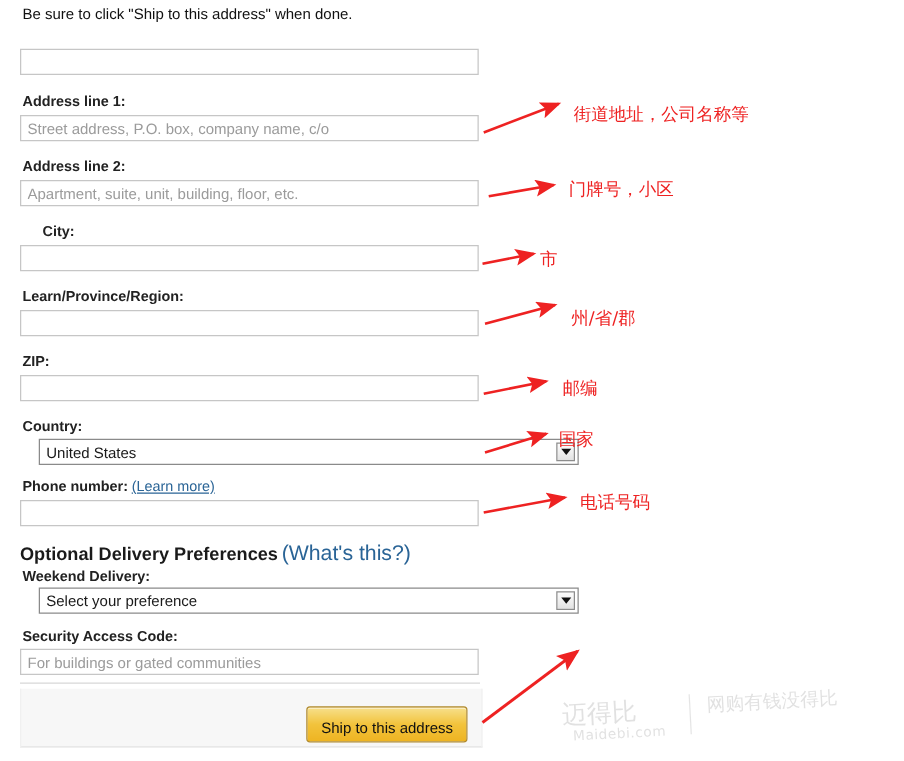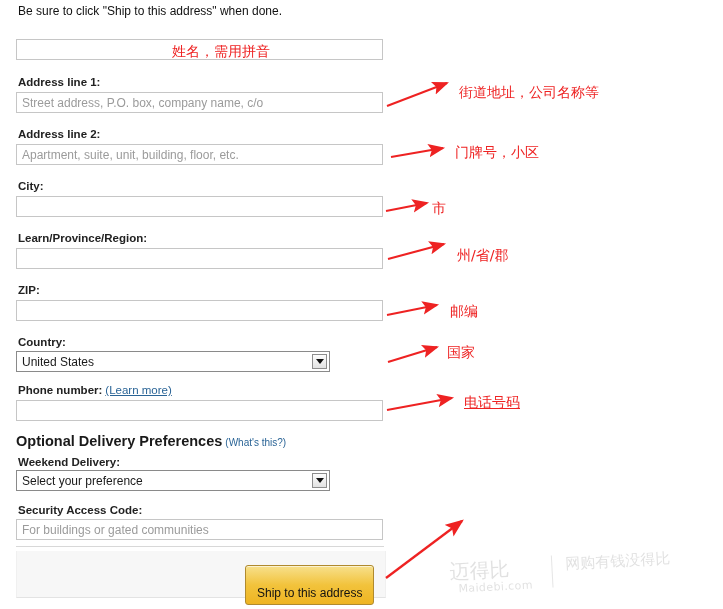--- a/index.html
+++ b/index.html
@@ -65,22 +65,22 @@
     color: #333;
     padding: 0 5px;
     outline: none;
   }
   .txt-input::placeholder {
     color: #9b9b9b;
     opacity: 1;
   }
   .sel-wrap {
     position: absolute;
-    left: 16px;
-    width: 314px;
+    left: 31px;
+    width: 432px;
     height: 21px;
     box-sizing: border-box;
     border: 1px solid #8a8a8a;
     background: #ffffff;
   }
   .sel-wrap .sel-text {
     position: absolute;
     left: 5px;
     top: 3px;
     font-size: 12px;
@@ -113,21 +113,21 @@
     position: absolute;
     left: 16px;
     top: 433px;
     font-weight: bold;
     font-size: 14.5px;
     color: #1a1a1a;
     white-space: nowrap;
   }
   .section-head .sub-link {
     font-weight: normal;
-    font-size: 10px;
+    font-size: 17px;
     color: #2a6496;
     margin-left: 3px;
   }
 
   .hr-line {
     position: absolute;
     left: 16px;
     top: 546px;
     width: 368px;
     height: 1px;
@@ -141,21 +141,21 @@
     height: 46px;
     background: #f7f7f7;
     border-bottom: 1px solid #e3e3e3;
     border-left: 1px solid #f0f0f0;
     border-right: 1px solid #f0f0f0;
   }
   .ship-btn {
     position: absolute;
     left: 245px;
     top: 565px;
-    padding: 20px 11px 4px 11px;
+    padding: 9px 11px 4px 11px;
     font-family: "Liberation Sans", "DejaVu Sans", sans-serif;
     font-size: 12px;
     color: #111;
     background: linear-gradient(to bottom, #f7e08c 0%, #f2c33c 50%, #eeb422 100%);
     border: 1px solid #b08a2e;
     border-radius: 3px;
     box-shadow: 0 1px 0 rgba(255,255,255,0.6) inset;
     cursor: pointer;
     white-space: nowrap;
   }
@@ -245,21 +245,21 @@
 
     <div class="field-label" style="top:24px;margin-top:21px;">Full name:</div>
     <input class="txt-input" style="top: 39px;" value="" placeholder="">
 
     <div class="field-label" style="top:76px;">Address line 1:</div>
     <input class="txt-input" style="top: 92px;" value="" placeholder="Street address, P.O. box, company name, c/o">
 
     <div class="field-label" style="top:128px;">Address line 2:</div>
     <input class="txt-input" style="top: 144px;" value="" placeholder="Apartment, suite, unit, building, floor, etc.">
 
-    <div class="field-label" style="top:180px;">City:</div>
+    <div class="field-label" style="top:180px;margin-left:16px;">City:</div>
     <input class="txt-input" style="top: 196px;" value="" placeholder="">
 
     <div class="field-label" style="top:232px;">Learn/Province/Region:</div>
     <input class="txt-input" style="top: 248px;" value="" placeholder="">
 
     <div class="field-label" style="top:284px;">ZIP:</div>
     <input class="txt-input" style="top: 300px;" value="" placeholder="">
 
     <div class="field-label" style="top:336px;">Country:</div>
     <div class="sel-wrap" style="top:351px;">
@@ -311,28 +311,27 @@
 
     <line x1="387" y1="315" x2="437" y2="305" stroke="#ee2222" stroke-width="2.1" marker-end="url(#ahead)"></line>
 
     <line x1="388" y1="362" x2="437" y2="347" stroke="#ee2222" stroke-width="2.1" marker-end="url(#ahead)"></line>
 
     <line x1="387" y1="410" x2="452" y2="398" stroke="#ee2222" stroke-width="2.1" marker-end="url(#ahead)"></line>
 
     <line x1="386" y1="578" x2="462" y2="521" stroke="#ee2222" stroke-width="2.3" marker-end="url(#ahead)"></line>
   </svg>
 
-  <div class="in-field-note" style="left:172px; top:43px;">姓名，需用拼音</div>
   <div class="anno" style="left:459px; top:82px;">街道地址，公司名称等</div>
   <div class="anno" style="left:455px; top:142px;">门牌号，小区</div>
   <div class="anno" style="left:432px; top:198px;">市</div>
   <div class="anno" style="left:457px; top:245px;">州/省/郡</div>
   <div class="anno" style="left:450px; top:301px;">邮编</div>
   <div class="anno" style="left:447px; top:342px;">国家</div>
-  <div class="anno" style="left:464px; top:392px;text-decoration:underline;">电话号码</div>
+  <div class="anno" style="left:464px; top:392px;">电话号码</div>
 
 
   <div class="watermark">
     <span class="wm-cn">迈得比</span>
     <span class="wm-dom">Maidebi.com</span>
     <span class="wm-div"></span>
     <span class="wm-tag">网购有钱没得比</span>
   </div>
 
 </div>

